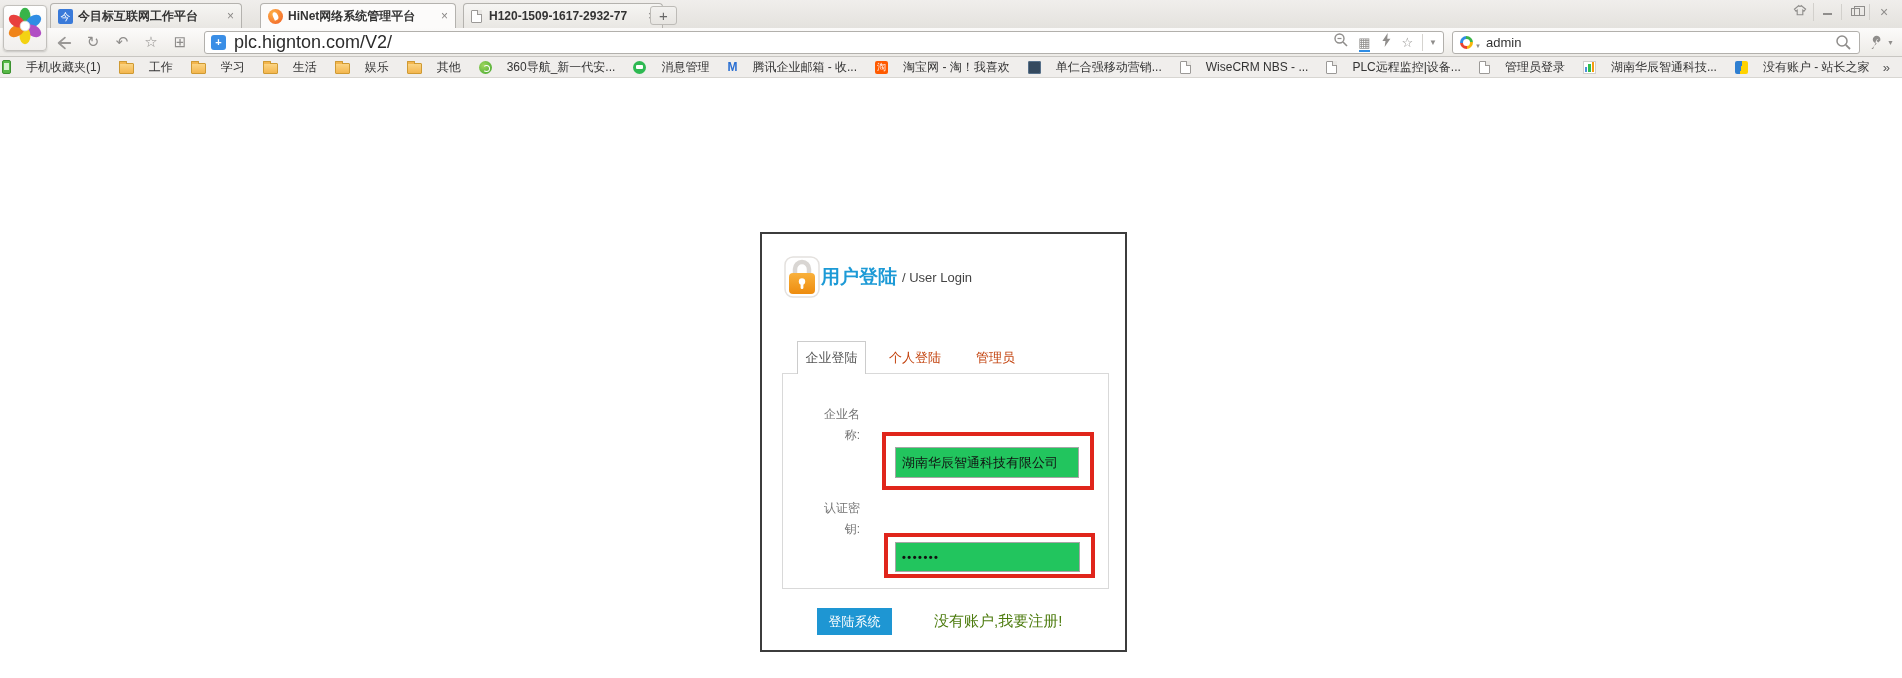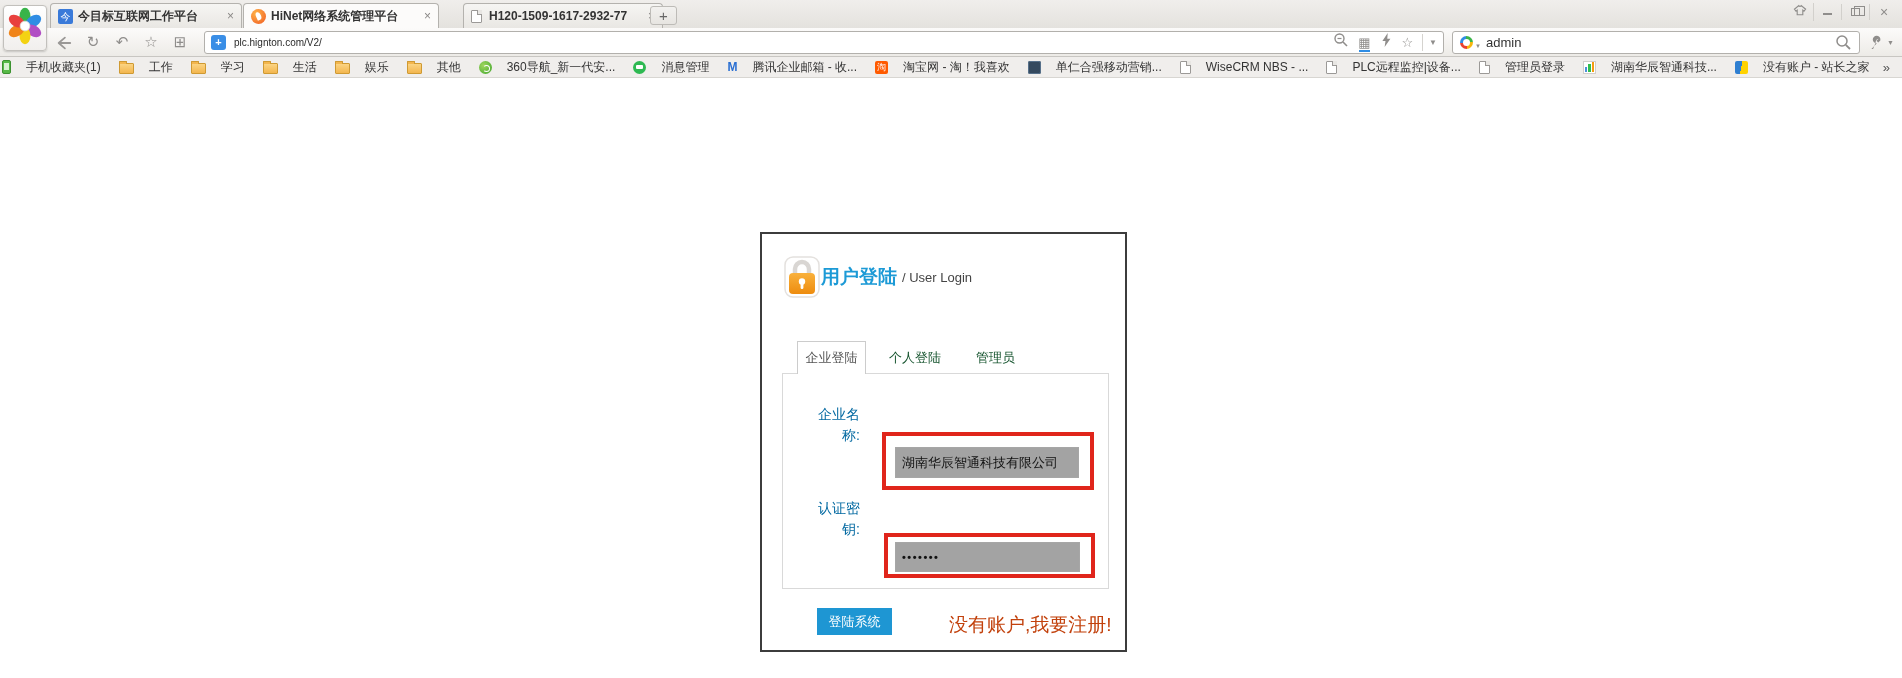--- a/index.html
+++ b/index.html
@@ -14,21 +14,21 @@
   .logo-box { position:absolute; top:5px; left:3px; width:44px; height:46px; z-index:6;
               background:linear-gradient(#ffffff,#f1efed); border:1px solid #c2c0bc; border-radius:4px;
               display:flex; align-items:center; justify-content:center; box-shadow:0 1px 2px rgba(0,0,0,.18); }
   .tab { position:absolute; top:3px; height:25px; border:1px solid #b4b2ae; border-bottom:none;
          border-radius:4px 4px 0 0; background:linear-gradient(#f6f5f3,#e9e7e3);
          display:flex; align-items:center; padding:0 7px; font-size:12px; color:#333; }
   .tab.active { background:#fcfbfa; }
   .tab .t-title { flex:1; white-space:nowrap; overflow:hidden; margin:0 5px;font-weight:bold; }
   .tab .t-close { color:#8a8886; font-size:12px; line-height:12px; }
   .tab1 { left:50px;  width:192px; }
-  .tab2 { left:243px; width:196px; }
+  .tab2 { left:260px; width:196px; }
   .tab3 { left:463px; width:200px; }
   .newtab { position:absolute; left:650px; top:6px; width:27px; height:19px; text-align:center;
             background:linear-gradient(#f2f1ef,#e7e5e1); border:1px solid #bdbbb7; border-radius:3px;
             color:#666; font-size:15px; line-height:17px; }
 
   .fav-jin  { width:15px; height:15px; background:#3a7ad9; border-radius:2px; color:#fff;
               font-size:10px; line-height:15px; text-align:center; flex:0 0 15px; }
   .fav-hinet{ width:15px; height:15px; border-radius:50%; flex:0 0 15px;
               background:radial-gradient(circle at 35% 30%, #ffb347, #f05a23); position:relative; }
   .fav-hinet::after { content:""; position:absolute; left:5px; top:3px; width:5px; height:8px;
@@ -52,21 +52,21 @@
   .navbar { position:absolute; top:28px; left:0; right:0; height:29px;
             background:linear-gradient(#fcfbfa,#edebe7); border-bottom:1px solid #c8c6c2; }
   .nav-icons { position:absolute; left:52px; top:3px; display:flex; }
   .nav-ic { width:24px; height:22px; text-align:center; color:#8f8d8b; font-size:15px; line-height:22px; margin-right:5px; }
   .nav-ic svg { vertical-align:middle; }
 
   .address-bar { position:absolute; left:204px; top:3px; width:1240px; height:23px; background:#fff;
                  border:1px solid #b2b0ac; border-radius:3px; display:flex; align-items:center; }
   .favicon-plus { width:15px; height:15px; background:#3a8ee6; border-radius:3px; margin:0 8px 0 6px;
                   color:#fff; font-size:11px; font-weight:bold; line-height:15px; text-align:center; flex:0 0 15px; }
-  .url-text { font-size:10px; color:#2b2b2b; }
+  .url-text { font-size:18px; color:#2b2b2b; }
   .addr-right { margin-left:auto; display:flex; align-items:center; color:#8f8d8b; }
   .addr-ic { margin-right:9px; font-size:13px; line-height:21px; position:relative; }
   .qr-bar { position:absolute; left:1px; bottom:1px; width:11px; height:2px; background:#2f8de4; }
   .addr-sep { width:1px; height:17px; background:#d5d3cf; margin-right:6px; }
   .dd-arrow { font-size:8px; color:#8f8d8b; margin-right:6px; }
 
   .search-box { position:absolute; left:1452px; top:3px; width:408px; height:23px; background:#fff;
                 border:1px solid #b2b0ac; border-radius:3px; display:flex; align-items:center; }
   .q-logo { width:13px; height:13px; border-radius:50%; margin:0 2px 0 7px; position:relative; flex:0 0 13px;
             background:conic-gradient(#3cb54a 0 90deg, #f6b60c 90deg 180deg, #e8412f 180deg 270deg, #2f8de4 270deg 360deg); }
@@ -111,39 +111,39 @@
 
   .login-box { position:absolute; left:760px; top:154px; width:367px; height:420px;
                border:2px solid #3c3c3c; background:#fff; }
   .lock-wrap { position:absolute; left:22px; top:22px; }
   .login-title-cn { position:absolute; left:59px; top:30px; font-size:19px; font-weight:bold; color:#1c9ad6; }
   .login-title-en { position:absolute; left:140px; top:36px; font-size:13px; color:#444; }
 
   .ltab-active { position:absolute; left:35px; top:107px; width:69px; height:33px; background:#fff;
                  border:1px solid #ccc; border-bottom:none; z-index:2; text-align:center;
                  line-height:32px; font-size:13px; color:#555; }
-  .ltab-link { position:absolute; top:115px; font-size:13px; color:#14532d; cursor:pointer;text-align:right; }
+  .ltab-link { position:absolute; top:115px; font-size:13px; color:#c2410c; cursor:pointer;text-align:right; }
   .ltab-personal { left:127px; }
   .ltab-admin { left:214px; }
   .lpanel { position:absolute; left:20px; top:139px; width:327px; height:216px; border:1px solid #d9d9d9; }
 
-  .f-label { position:absolute; left:0; width:98px; text-align:right; font-size:14px; color:#0369a1; line-height:21px; }
+  .f-label { position:absolute; left:0; width:98px; text-align:right; font-size:12px; color:#737373; line-height:21px; }
   .f-label1 { top:170px; }
   .f-label2 { top:264px; }
   .redbox { position:absolute; border:4px solid #e0251b; }
   .redbox1 { left:120px; top:198px; width:212px; height:58px; }
   .redbox2 { left:122px; top:299px; width:211px; height:45px; }
-  .f-input { position:absolute; background:#a3a3a3; border:1px solid #a6a6a6; font-size:13px; color:#111;
+  .f-input { position:absolute; background:#22c55e; border:1px solid #a6a6a6; font-size:13px; color:#111;
              padding:0 6px; font-family:"Liberation Sans","DejaVu Sans",sans-serif; }
   .f-input1 { left:133px; top:213px; width:184px; height:31px; }
   .f-input2 { left:133px; top:308px; width:185px; height:30px; font-weight:bold; font-size:11px; letter-spacing:1.5px; }
   .submit-btn { position:absolute; left:55px; top:374px; width:75px; height:27px; background:#1e96d3;
                 color:#fff; font-size:13px; border:none; text-align:center; line-height:27px; cursor:pointer;
                 font-family:"Liberation Sans","DejaVu Sans",sans-serif; }
-  .register-link { position:absolute; left:187px; top:378px; font-size:19px; color:#c2410c; cursor:pointer; }
+  .register-link { position:absolute; left:172px; top:378px; font-size:15px; color:#4d7c0f; cursor:pointer; }
 </style>
 </head>
 <body>
 
 <div id="window">
 
   <div class="tabstrip">
     <div class="logo-box">
       <span>
         <svg width="38" height="38" viewBox="0 0 36 36">

